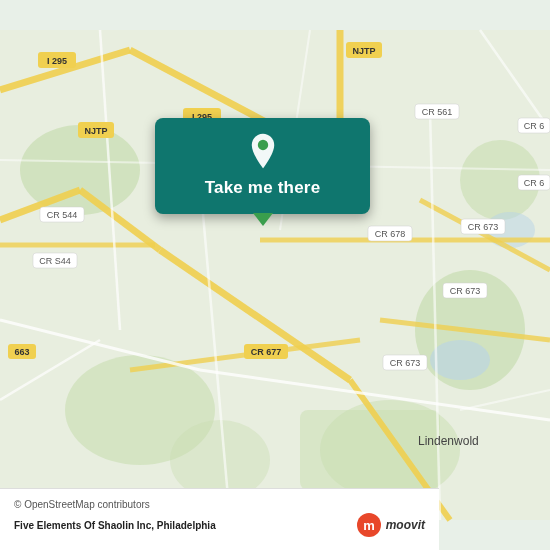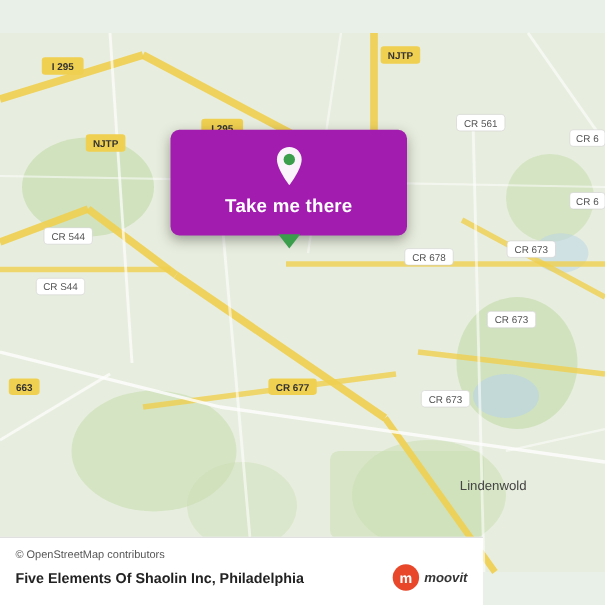--- a/index.html
+++ b/index.html
@@ -25,21 +25,21 @@
       top: 0; left: 0;
       width: 100%; height: 100%;
     }
 
     
     #popup-card {
       position: absolute;
       top: 118px;
       left: 155px;
       width: 215px;
-      background: #a21caf;
+      background: #0f766e;
       border-radius: 8px;
       display: flex;
       flex-direction: column;
       align-items: center;
       padding: 14px 18px 16px;
       box-shadow: 0 4px 12px rgba(0,0,0,0.35);
       z-index: 10;
     }
 
     #popup-card::after {
@@ -85,21 +85,21 @@
       flex-direction: column;
       gap: 2px;
     }
 
     #attribution {
       font-size: 10px;
       color: #555;
     }
 
     #location-title {
-      font-size: 13px;
+      font-size: 10px;
       font-weight: 600;
       color: #222;
     }
 
     
     #moovit-logo {
       position: absolute;
       bottom: 14px;
       right: 14px;
       display: flex;

